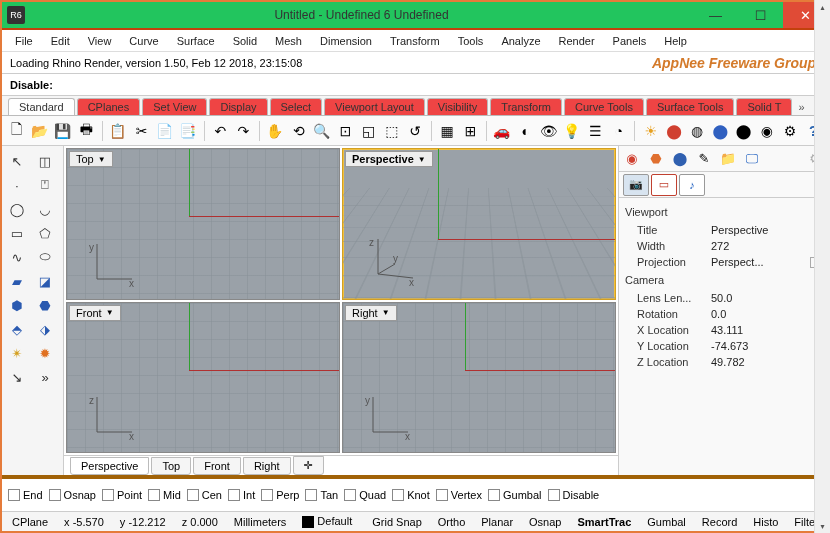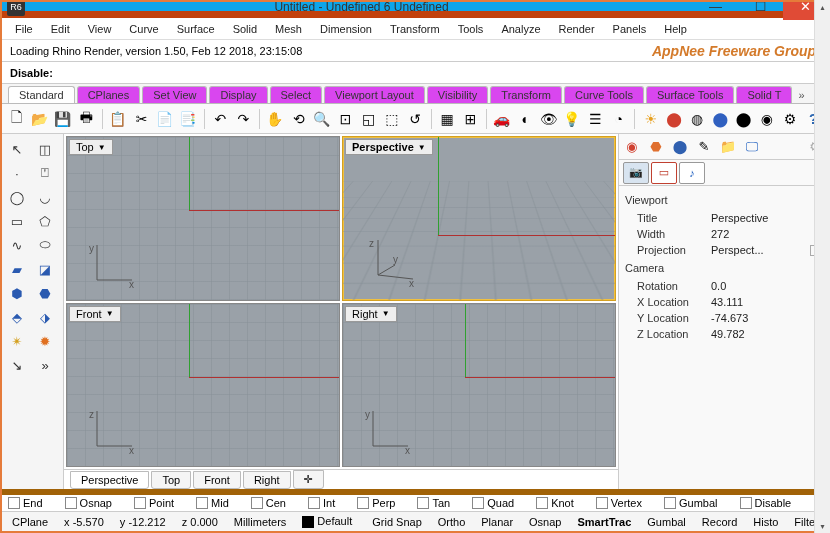--- a/index.html
+++ b/index.html
@@ -1,30 +1,30 @@
 <!DOCTYPE html>
 <html><head>
 <meta charset="utf-8">
 <style>
 * { box-sizing: border-box; margin: 0; padding: 0; font-family: "Segoe UI", Tahoma, sans-serif; font-size: 11px; }
 body { width: 830px; height: 533px; background: #fff; border: 2px solid #e57b3a; display: flex; flex-direction: column; overflow: hidden; }
-.titlebar { height: 16px; background: #0ea5e9; display: flex; align-items: center; position: relative; border-bottom: 7px solid #c2410c; }
+.titlebar { height: 28px; background: #22c55e; display: flex; align-items: center; position: relative; border-bottom: 2px solid #c2410c; }
 .titlebar .icon { width: 18px; height: 18px; margin: 0 5px; background:#333; color:#fff; font-size:9px; display:flex; align-items:center; justify-content:center; border-radius:2px;}
 .titlebar .title { flex:1; text-align:center; font-size:12px; color:#333;}
 .winbtns { display:flex; }
 .winbtn { width:45px; height:26px; display:flex; align-items:center; justify-content:center; color:#333; font-size:13px;}
 .winbtn.close { background:#e04b36; color:#fff; }
 .menubar { height:22px; display:flex; align-items:center; padding:0 6px; gap:4px; border-bottom:1px solid #ddd;}
 .menuitem { padding:2px 7px; color:#222; cursor:default;}
 .statusmsg { height:22px; display:flex; align-items:center; padding:0 8px; position:relative; border-bottom:1px solid #ccc;}
 .statusmsg .wm { position:absolute; right:8px; font-weight:bold; font-style:italic; color:#d47a2a; font-size:14px; text-shadow:1px 1px 0 #fff;}
 .cmdline { height:22px; display:flex; align-items:center; padding:0 8px; border-bottom:1px solid #ccc;}
 .cmdline b { margin-right:4px; }
 .tabstrip { height:20px; display:flex; align-items:end; padding:0 6px; gap:0; background:#f5f5f5; border-bottom:1px solid #bbb; overflow:hidden; white-space:nowrap;}
-.tab { padding:2px 10px; border:1px solid #bbb; border-bottom:none; background:#d946ef; color:#333; border-radius:3px 3px 0 0; margin-right:2px;}
+.tab { padding:2px 10px; border:1px solid #bbb; border-bottom:none; background:#ef4444; color:#333; border-radius:3px 3px 0 0; margin-right:2px;}
 .tab.active { background:#fff; }
 .tabstrip .arr { padding:2px 4px; color:#555;}
 .toolbar { height:30px; display:flex; align-items:center; padding:0 4px; gap:2px; border-bottom:1px solid #ccc; background:#fafafa; overflow:hidden;}
 .tbtn { width:24px; height:24px; display:flex; align-items:center; justify-content:center; border:1px solid transparent; border-radius:2px; font-size:14px;}
 .sep { width:1px; height:20px; background:#ccc; margin:0 3px;}
 .mainrow { flex:1; display:flex; min-height:0; }
 .lefttools { width:62px; background:#f5f5f5; border-right:1px solid #ccc; padding:4px 2px; display:flex; flex-wrap:wrap; gap:2px; align-content:flex-start;}
 .lefttools .lt { width:26px; height:22px; border:1px solid transparent; display:flex; align-items:center; justify-content:center; font-size:13px; color:#333;}
 .viewarea { flex:1; display:flex; flex-direction:column; min-width:0;}
 .viewports { flex:1; display:grid; grid-template-columns:1fr 1fr; grid-template-rows:1fr 1fr; gap:2px; padding:2px; min-height:0;}
@@ -50,21 +50,21 @@
 .props{flex:1;overflow-y:auto;padding:4px;position:relative;}
 .props::-webkit-scrollbar{width:14px;}
 .props h4{font-size:11px;font-weight:normal;color:#333;padding:4px 2px;}
 .proprow{display:flex;padding:2px 0 2px 14px;align-items:center;}
 .proprow .k{width:74px;color:#333;}
 .proprow .v{flex:1;color:#222;}
 .proprow .dd2{width:14px;text-align:center;color:#555;border:1px solid #aaa;font-size:8px;margin-left:2px;}
 .scrollhint{position:absolute;right:0;top:0;bottom:0;width:16px;background:#f0f0f0;border-left:1px solid #ddd;}
 .scrollhint .up,.scrollhint .dn{height:14px;display:flex;align-items:center;justify-content:center;font-size:8px;color:#555;}
 .scrollhint .dn{position:absolute;bottom:0;width:100%;}
-.osnaprow{height:22px;display:flex;align-items:center;padding:0 6px;gap:22px;border-top:6px solid #a16207;flex-wrap:nowrap;overflow:hidden;}
+.osnaprow{height:22px;display:flex;align-items:center;padding:16px 6px;gap:6px;border-top:4px solid #a16207;flex-wrap:nowrap;overflow:hidden;}
 .osnap{display:flex;align-items:center;gap:3px;}
 .cb{width:12px;height:12px;border:1px solid #888;background:#fff;}
 .statusbar{height:20px;display:flex;align-items:center;padding:0 4px;gap:4px;border-top:1px solid #ccc;background:#f5f5f5;white-space:nowrap;overflow:hidden;}
 .statusbar .cell{padding:0 6px;}
 .statusbar .sw{width:12px;height:12px;background:#000;display:inline-block;vertical-align:middle;margin-right:3px;}
 .grid-bg{position:absolute;inset:0;background-image:linear-gradient(#8891988a 1px,transparent 1px),linear-gradient(90deg,#8891988a 1px,transparent 1px);background-size:18px 18px;}
 .persp .grid-bg{transform:perspective(300px) rotateX(55deg) scale(1.6);transform-origin:center 70%;}
 </style>
 </head>
 <body>
@@ -287,20 +287,24 @@
           <span class="k">Width</span>
           <span class="v">272</span>
         </div>
       <div class="proprow">
           <span class="k">Projection</span>
           <span class="v">Perspect...</span>
           <span class="dd2">▾</span>
         </div>
       <h4>Camera</h4>
       <div class="proprow">
+          <span class="k">Lens Len...</span>
+          <span class="v">50.0</span>
+        </div>
+      <div class="proprow">
           <span class="k">Rotation</span>
           <span class="v">0.0</span>
         </div>
       <div class="proprow">
           <span class="k">X Location</span>
           <span class="v">43.111</span>
         </div>
       <div class="proprow">
           <span class="k">Y Location</span>
           <span class="v">-74.673</span>

